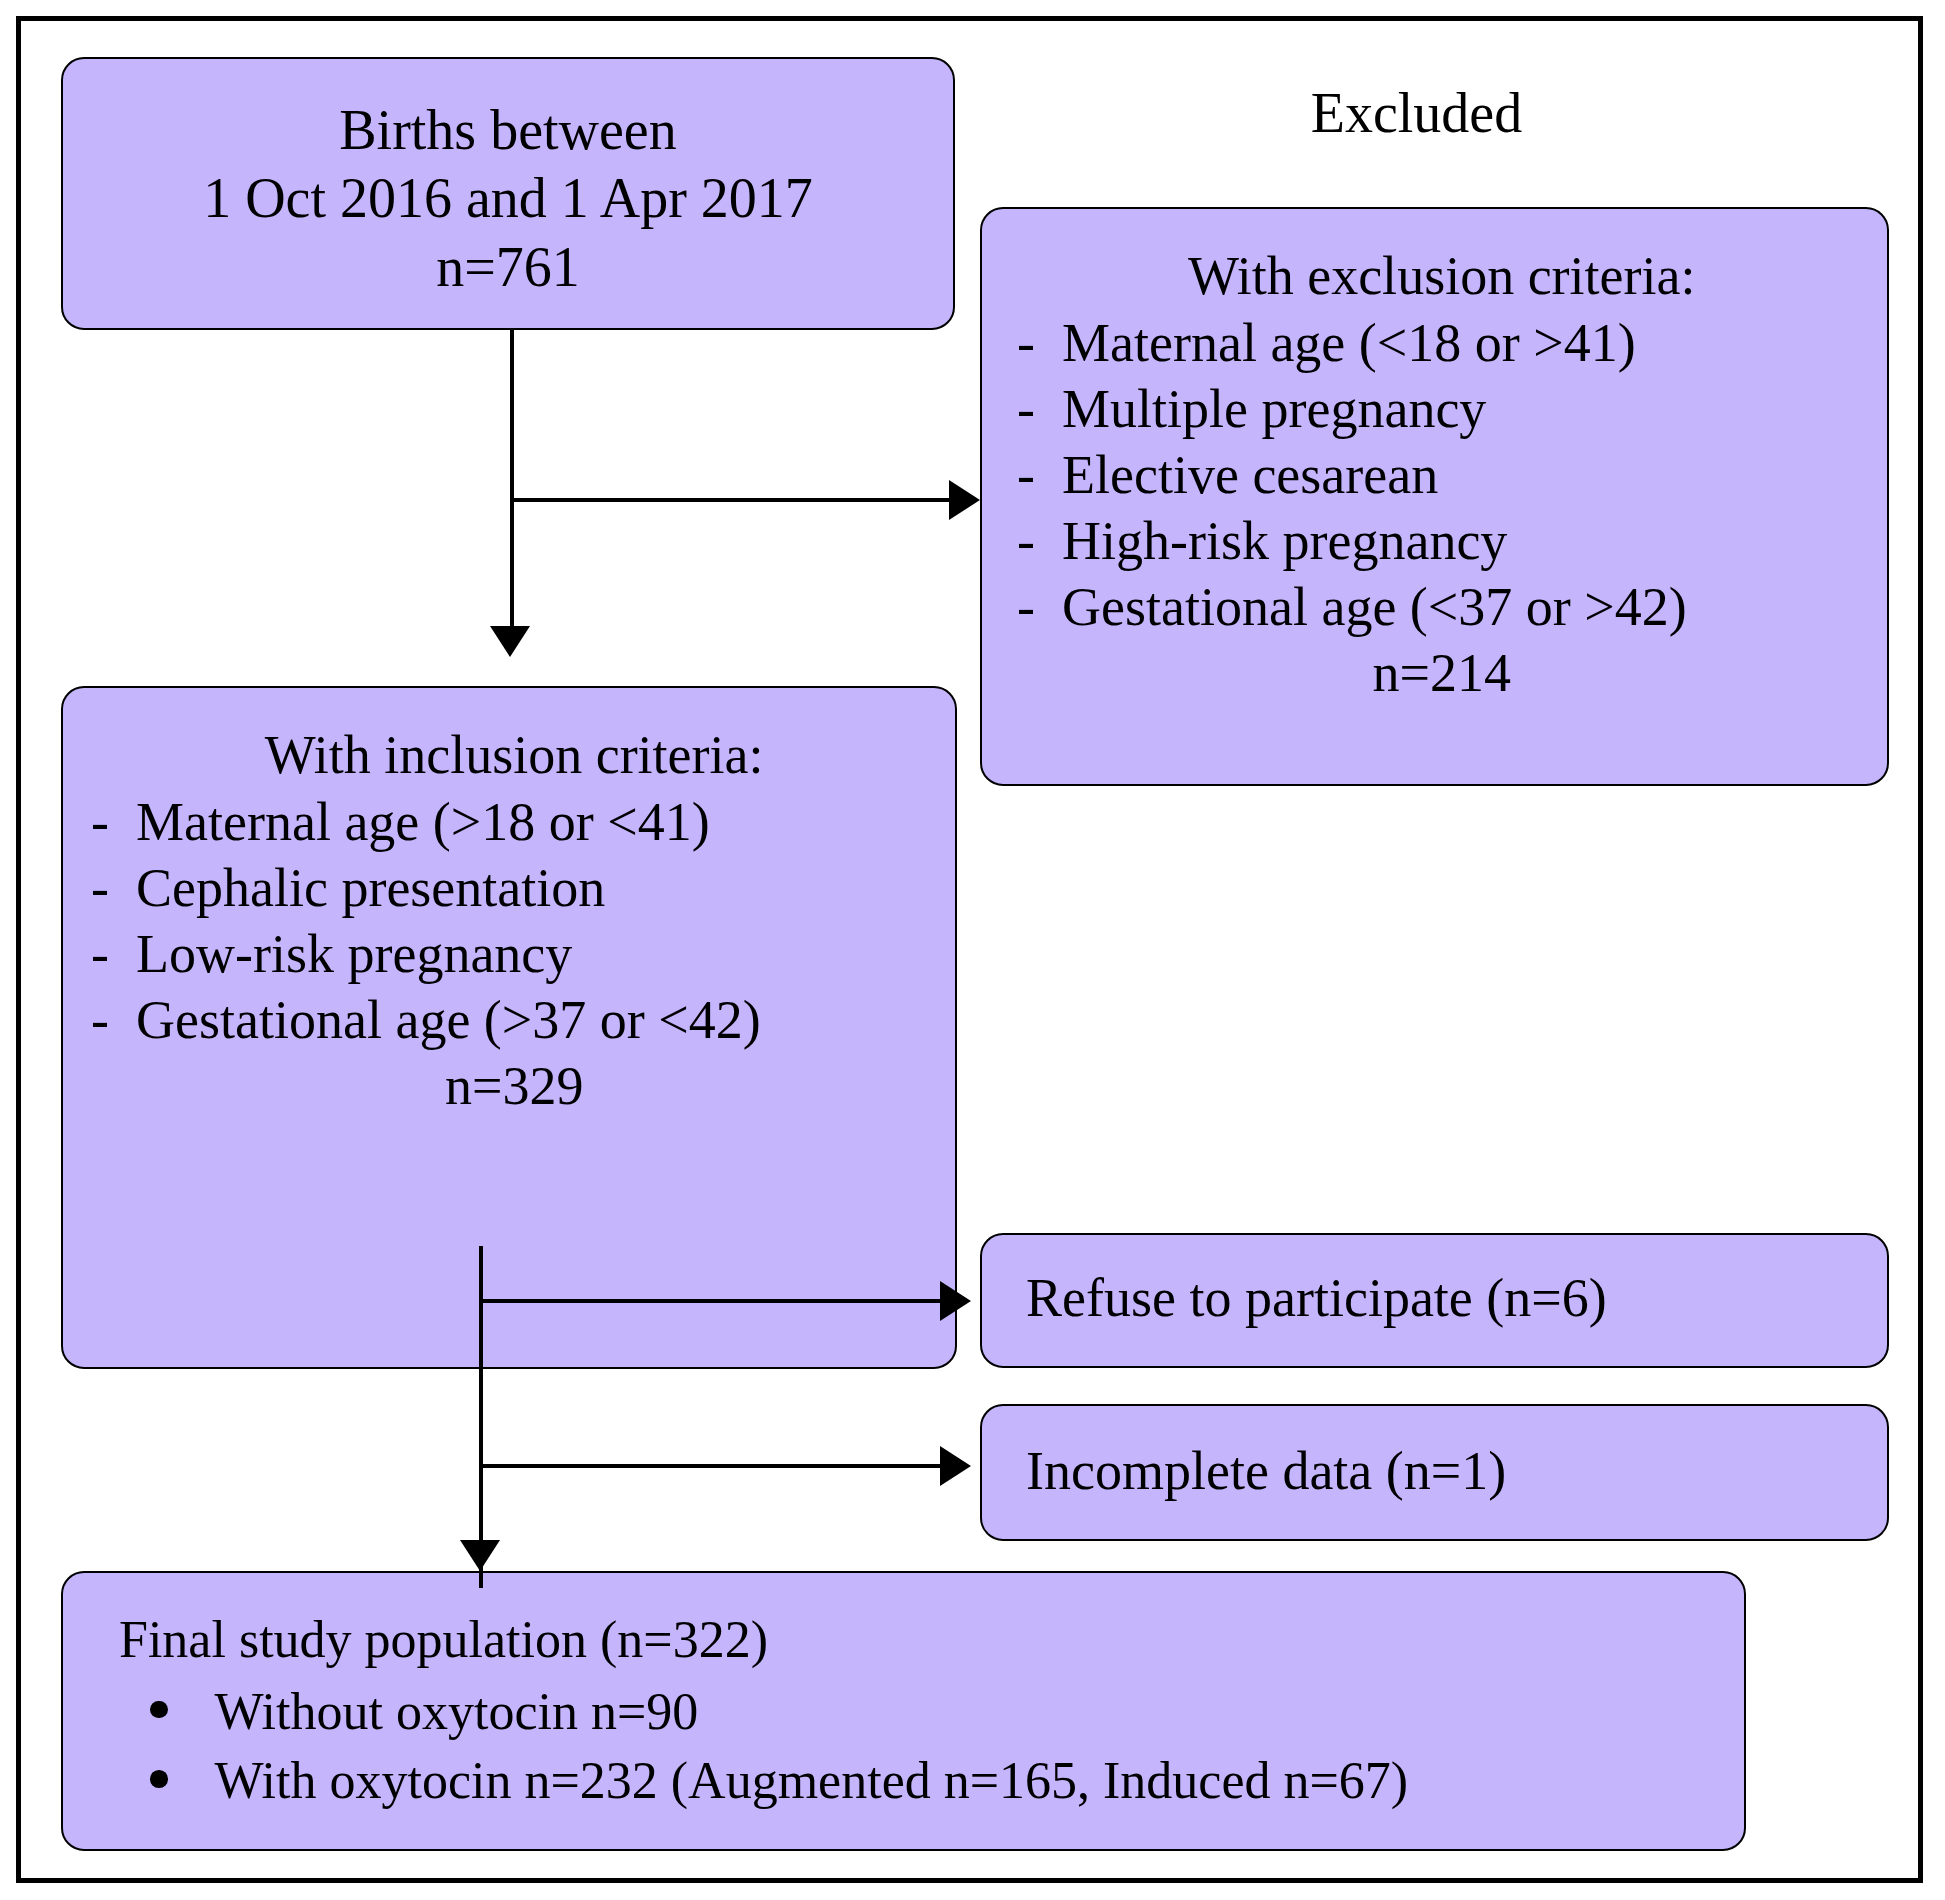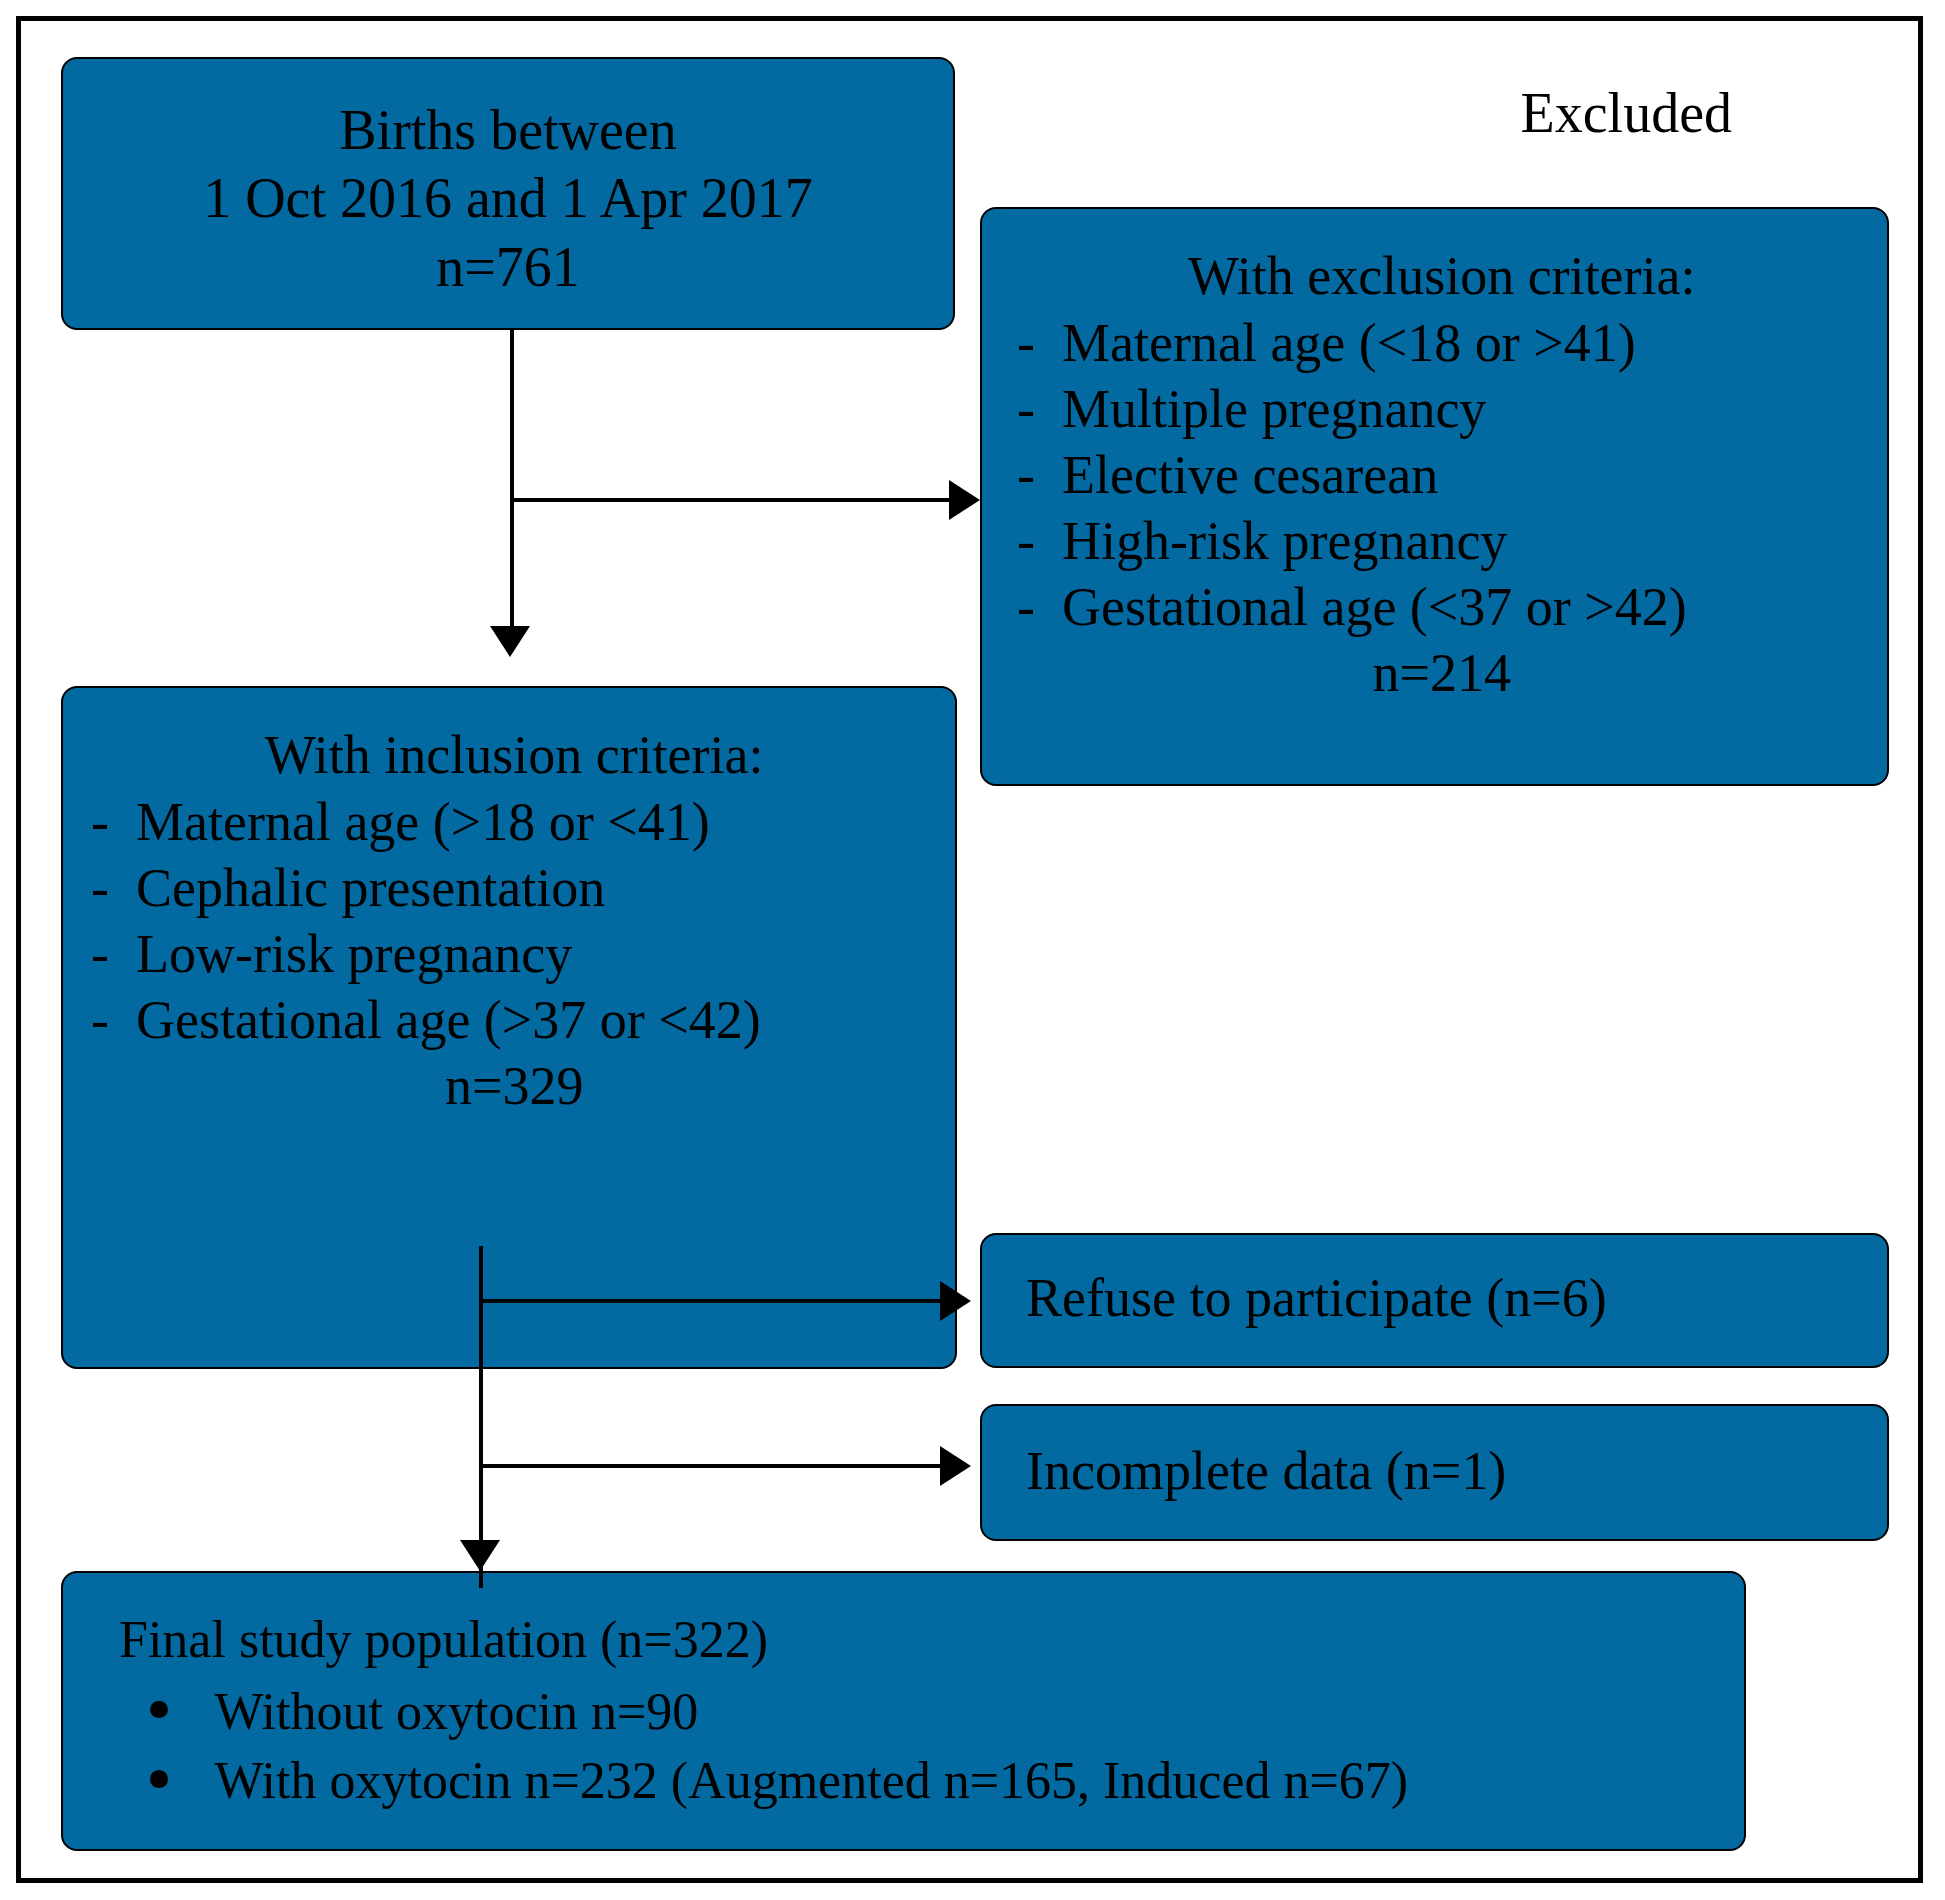--- a/index.html
+++ b/index.html
@@ -22,22 +22,22 @@
     left: 16px;
     top: 16px;
     width: 1907px;
     height: 1867px;
     border: 5.1px solid #000000;
     box-sizing: border-box;
   }
   .node {
     position: absolute;
     border: 2.2px solid #000000;
-    border-radius: 16px;
-    background: #0369a1;
+    border-radius: 23px;
+    background: #c4b5fd;
     box-sizing: border-box;
     text-decoration: underline;
   }
   .centered {
     text-align: center;
   }
   .line {
     line-height: 1.22;
     white-space: pre;
   }
@@ -55,21 +55,21 @@
     font-size: 56px;
     text-align: center;
   }
 
   
   #excluded-title {
     position: absolute;
     left: 1101px;
     top: 81px;
     width: 631px;
-    text-align: right;
+    text-align: center;
     font-size: 56px;
   }
 
   
   #box-exclusion {
     left: 980px;
     top: 207px;
     width: 909px;
     height: 579px;
   }

